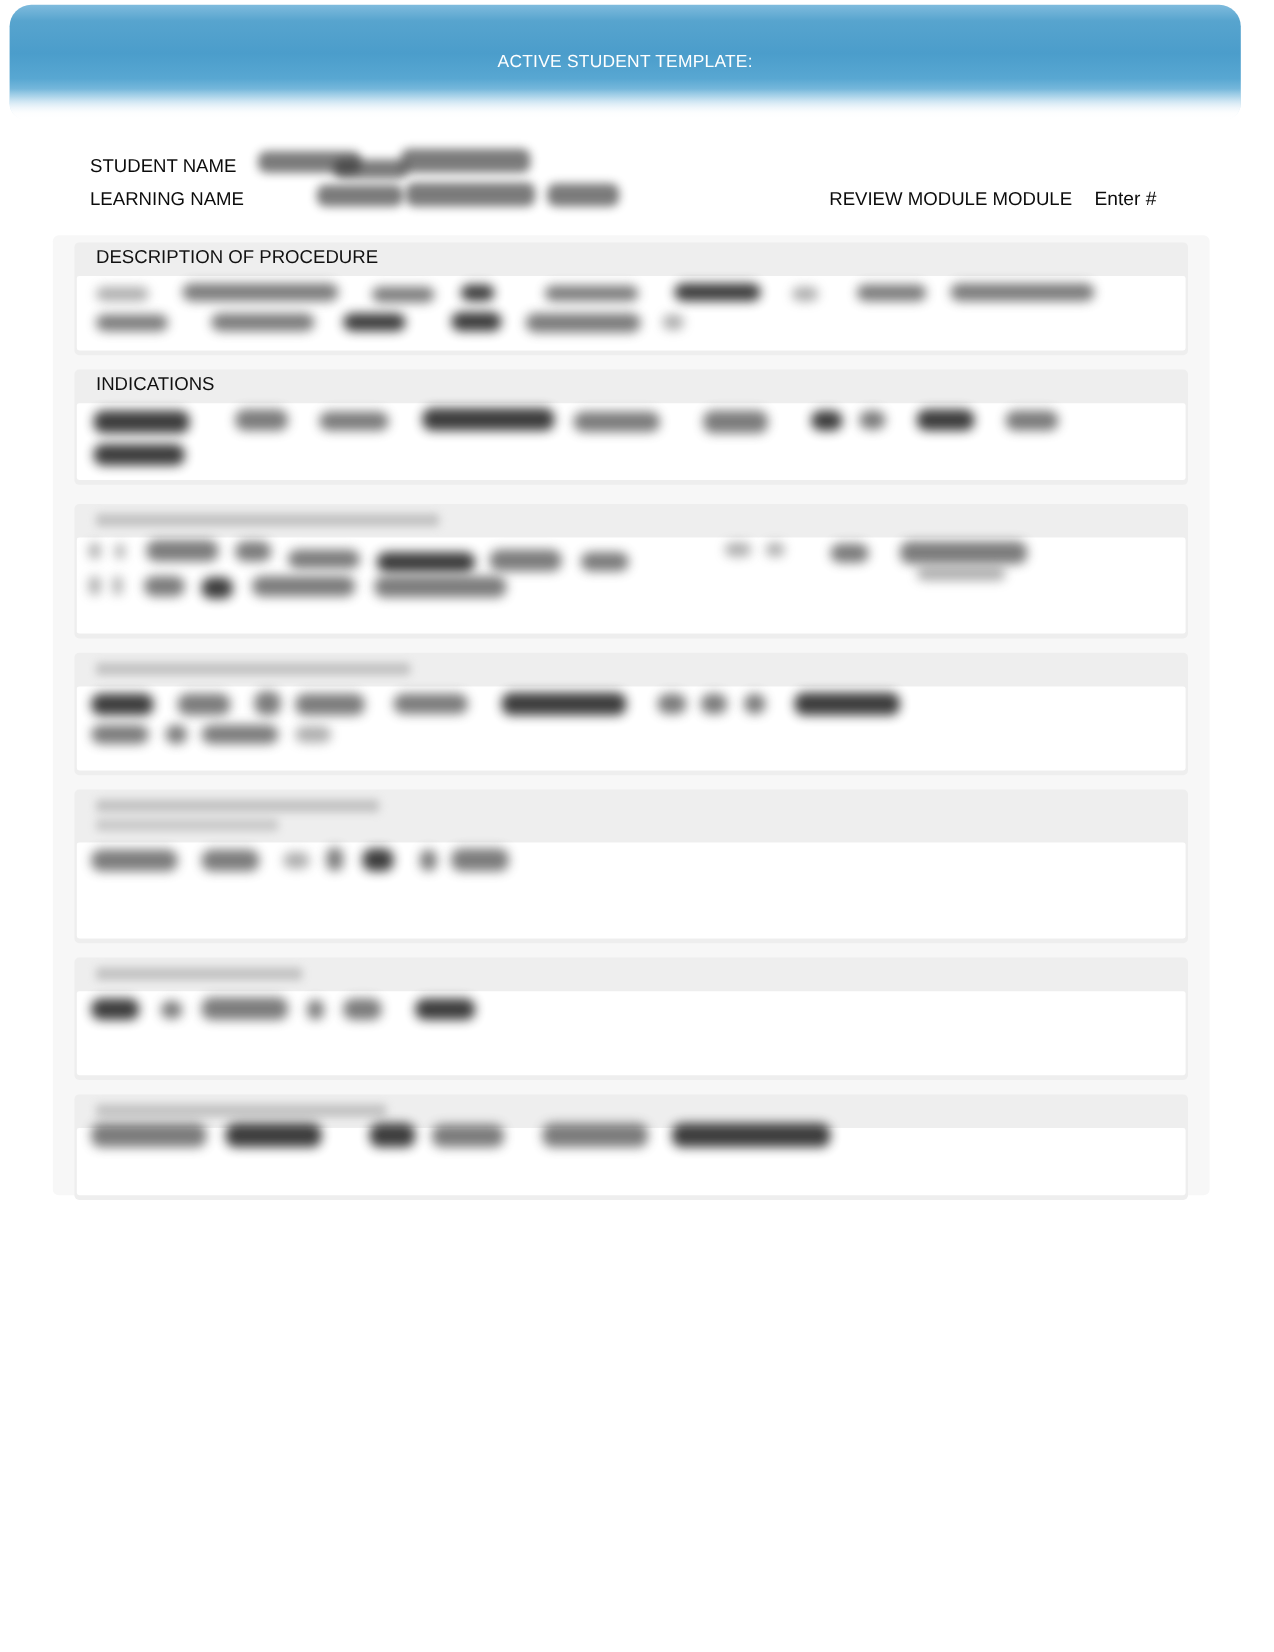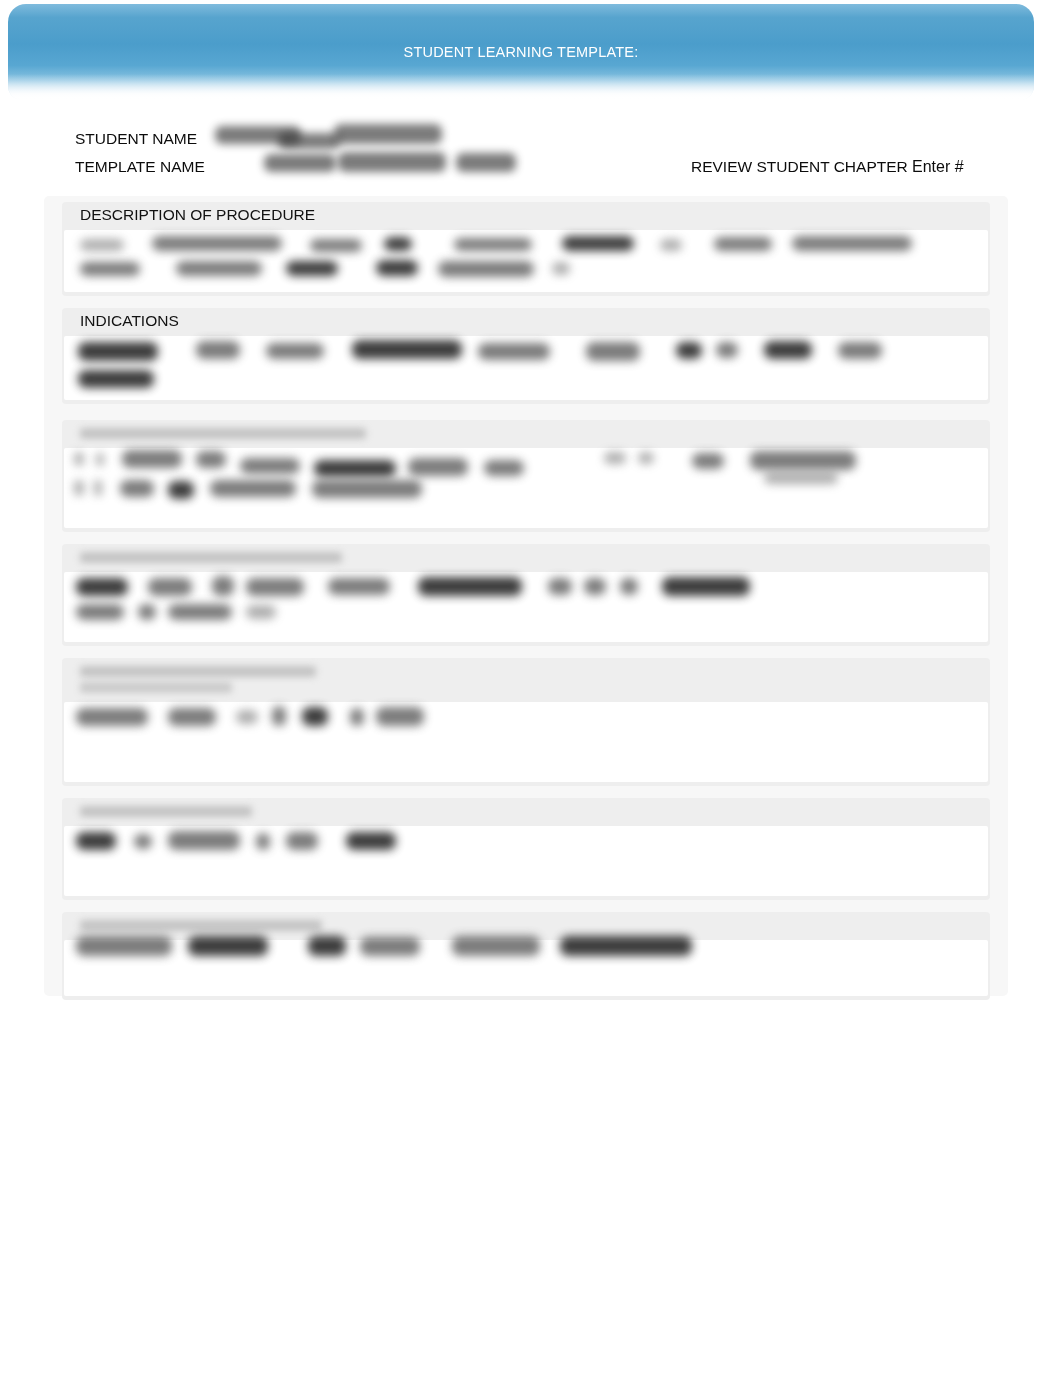--- a/index.html
+++ b/index.html
@@ -155,45 +155,45 @@
   }
   .ink.light { background: #6d6d6d; opacity: 0.55; }
   .ink.mid   { background: #4a4a4a; opacity: 0.72; }
   .ink.heavy { background: #1c1c1c; opacity: 0.85; }
 </style>
 </head>
 <body>
 
 <div class="banner">
   <div class="banner-inner">
-    <span class="banner-eyebrow">STUDENT LEARNING TEMPLATE:</span>
+    <span class="banner-eyebrow">ACTIVE STUDENT TEMPLATE:</span>
   </div>
   <div class="banner-fade"></div>
 </div>
 
 <div class="meta">
   <span class="meta-label lbl-student">STUDENT NAME</span>
 
   
   <span>
     <i class="scribble dark" style="left:203px; top:-4px; width:86px; height:18px;"></i>
     <i class="scribble dark" style="left:266px; top:3px;  width:62px; height:16px;"></i>
     <i class="scribble dark" style="left:322px; top:-6px; width:108px; height:20px;"></i>
   </span>
 
-  <span class="meta-label lbl-procedure">TEMPLATE NAME</span>
+  <span class="meta-label lbl-procedure">LEARNING NAME</span>
 
   
   <span>
     <i class="scribble dark" style="left:252px; top:24px; width:72px; height:18px;"></i>
     <i class="scribble dark" style="left:326px; top:22px; width:108px; height:20px;"></i>
     <i class="scribble dark" style="left:444px; top:23px; width:60px; height:19px;"></i>
   </span>
 
-  <span class="meta-label lbl-review">REVIEW STUDENT CHAPTER</span>
+  <span class="meta-label lbl-review">REVIEW MODULE MODULE</span>
   <span class="meta-label val-chapter">Enter #</span>
 </div>
 
 <div class="sheet">
 
   <div class="panel" style="top:112px; height:96px;">
     <div class="panel-head">INDICATIONS</div>
     <div class="panel-body" style="top:28px; height:64px;">
       <i class="ink heavy" style="left:14px;  top:6px;  width:80px; height:19px;"></i>
       <i class="ink mid" style="left:132px; top:5px;  width:44px; height:18px;"></i>

